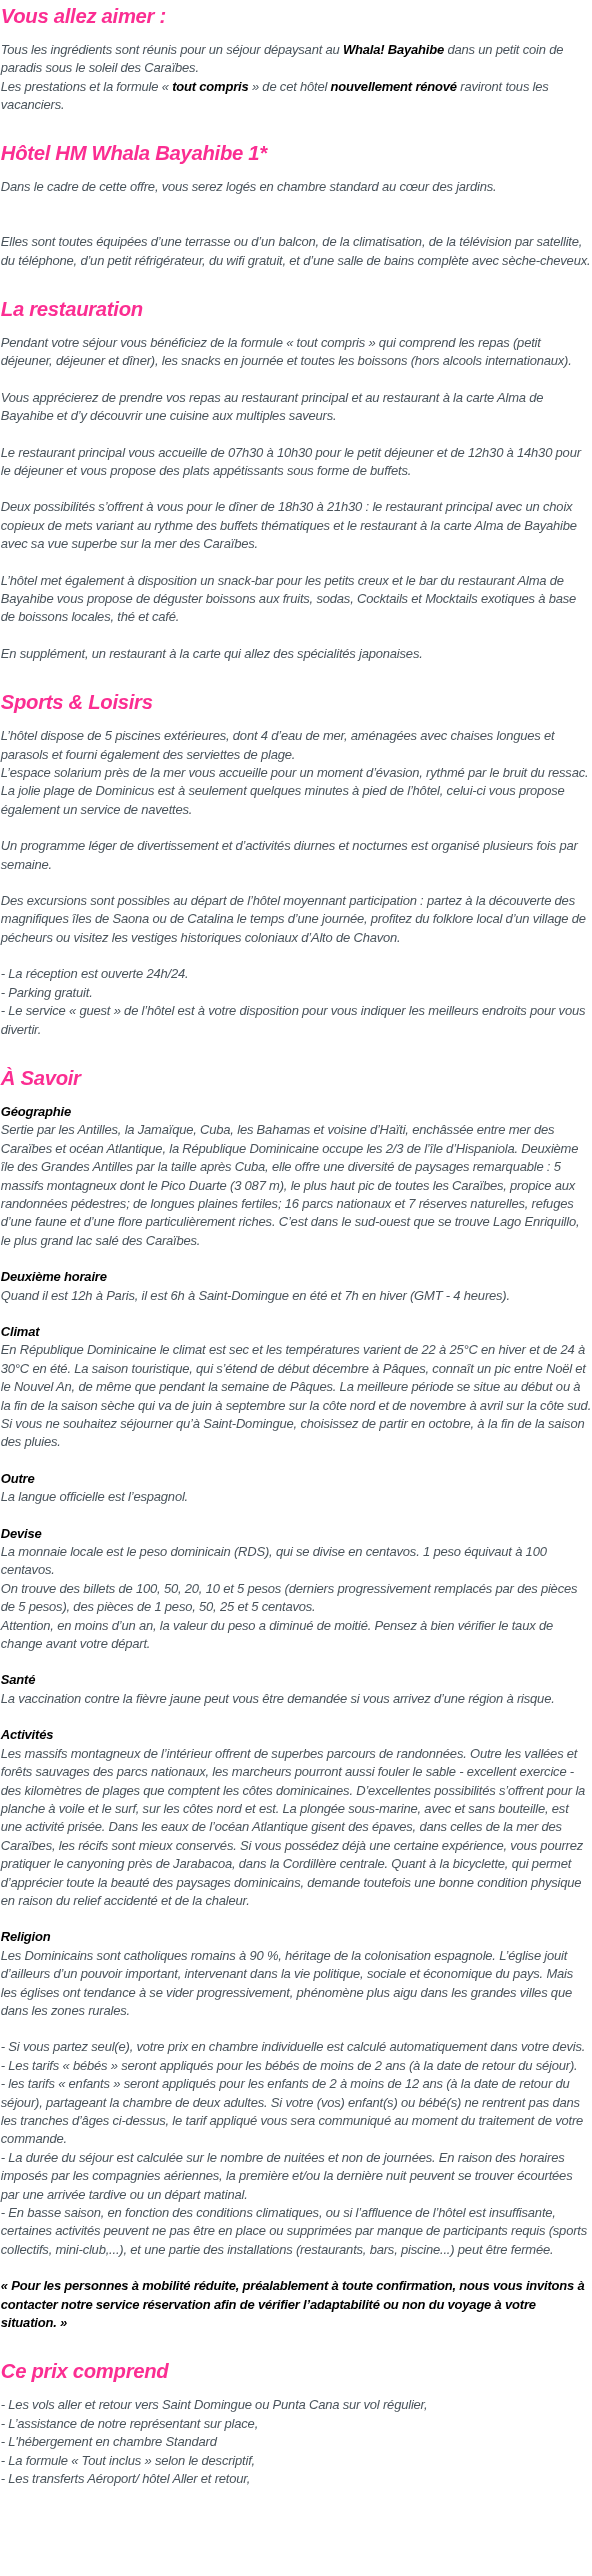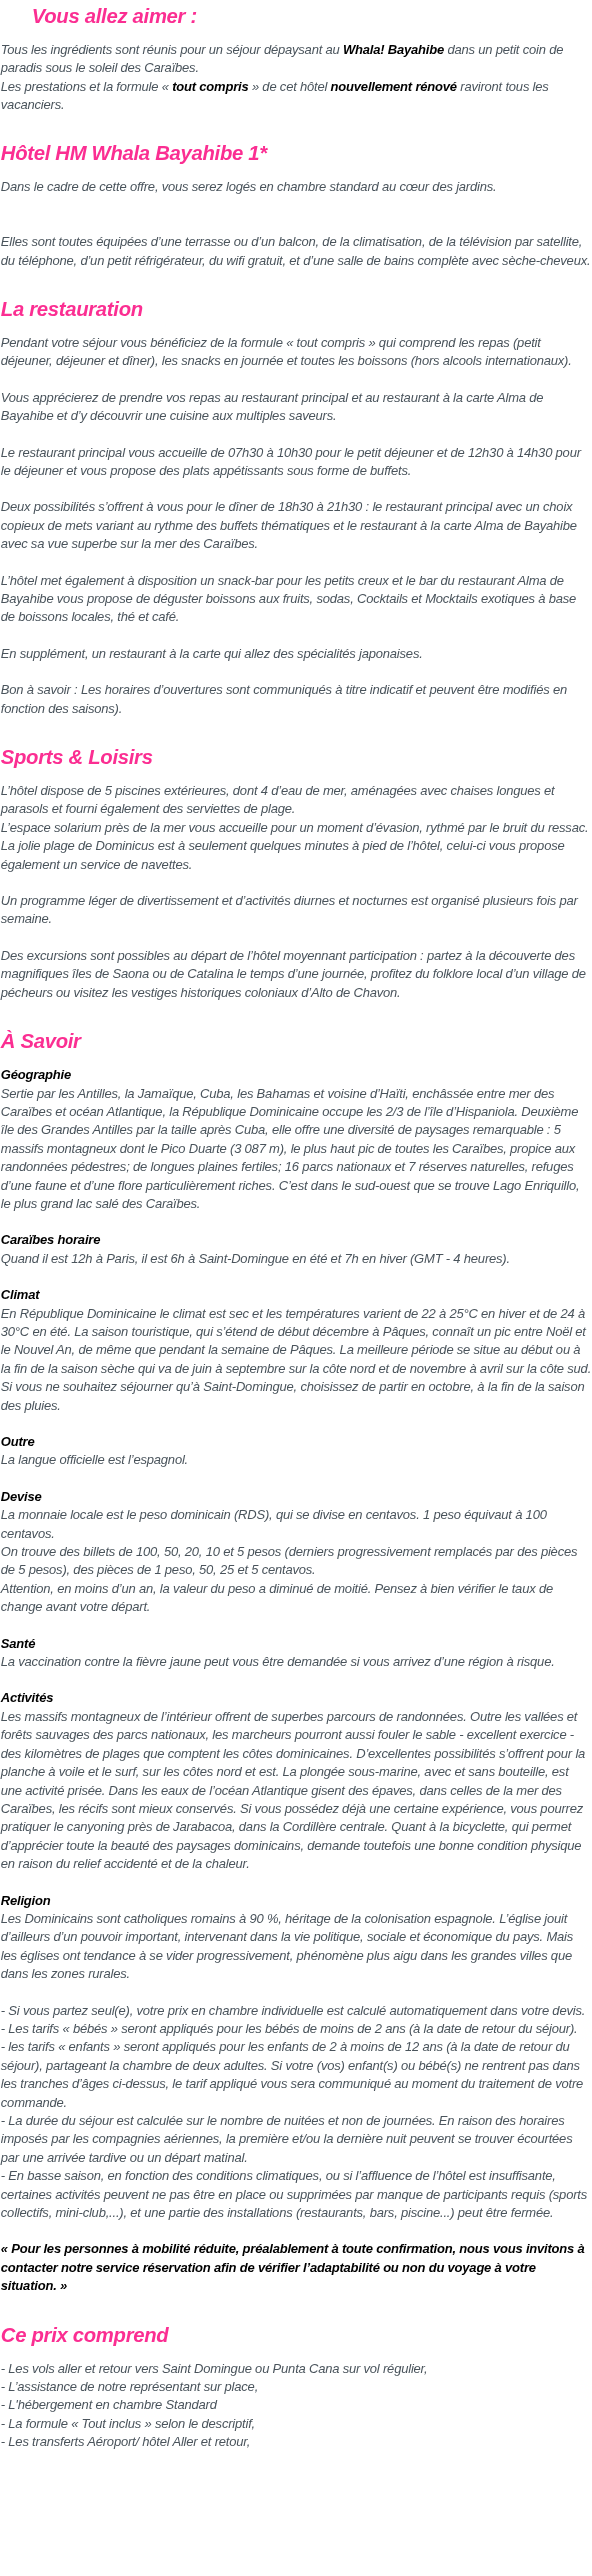--- a/index.html
+++ b/index.html
@@ -26,21 +26,20 @@
     color: var(--accent);
     font-size: 20.3px;
     line-height: 23.5px;
     font-weight: bold;
     font-style: italic;
     letter-spacing: -0.3px;
     margin: 28px 0 12.5px 0;
   }
   h1.doc-h1:first-child {
     margin-top: 1.6px;
-    padding-left: 31px;
   }
   p.doc-p {
     margin: 0 0 18px 0;
   }
   .bold {
     font-weight: bold;
     color: #000000;
   }
 </style>
 </head>
@@ -52,28 +51,28 @@
     <h1 class="doc-h1">Hôtel HM Whala Bayahibe 1*</h1>
     <p class="doc-p"><span>Dans le cadre de cette offre, vous serez logés en chambre standard au cœur des jardins.</span></p>
     <p class="doc-p"><br><span>Elles sont toutes équipées d’une terrasse ou d’un balcon, de la climatisation, de la télévision par satellite, du téléphone, d’un petit réfrigérateur, du wifi gratuit, et d’une salle de bains complète avec sèche-cheveux.</span></p>
     <h1 class="doc-h1">La restauration</h1>
     <p class="doc-p"><span>Pendant votre séjour vous bénéficiez de la formule « tout compris » qui comprend les repas (petit déjeuner, déjeuner et dîner), les snacks en journée et toutes les boissons (hors alcools internationaux).</span></p>
     <p class="doc-p"><span>Vous apprécierez de prendre vos repas au restaurant principal et au restaurant à la carte Alma de Bayahibe et d’y découvrir une cuisine aux multiples saveurs.</span></p>
     <p class="doc-p"><span>Le restaurant principal vous accueille de 07h30 à 10h30 pour le petit déjeuner et de 12h30 à 14h30 pour le déjeuner et vous propose des plats appétissants sous forme de buffets.</span></p>
     <p class="doc-p"><span>Deux possibilités s’offrent à vous pour le dîner de 18h30 à 21h30 : le restaurant principal avec un choix copieux de mets variant au rythme des buffets thématiques et le restaurant à la carte Alma de Bayahibe avec sa vue superbe sur la mer des Caraïbes.</span></p>
     <p class="doc-p"><span>L’hôtel met également à disposition un snack-bar pour les petits creux et le bar du restaurant Alma de Bayahibe vous propose de déguster boissons aux fruits, sodas, Cocktails et Mocktails exotiques à base de boissons locales, thé et café.</span></p>
     <p class="doc-p"><span>En supplément, un restaurant à la carte qui allez des spécialités japonaises.</span></p>
-    <p class="doc-p"><span>Bon à savoir : Les horaires d’ouvertures sont communiqués à titre indicatif et peuvent être modifiés en fonction des saisons).</span></p>
     <h1 class="doc-h1">Sports &amp; Loisirs</h1>
     <p class="doc-p"><span>L’hôtel dispose de 5 piscines extérieures, dont 4 d’eau de mer, aménagées avec chaises longues et parasols et fourni également des serviettes de plage.</span><br><span>L’espace solarium près de la mer vous accueille pour un moment d’évasion, rythmé par le bruit du ressac.</span><br><span>La jolie plage de Dominicus est à seulement quelques minutes à pied de l’hôtel, celui-ci vous propose également un service de navettes.</span></p>
     <p class="doc-p"><span>Un programme léger de divertissement et d’activités diurnes et nocturnes est organisé plusieurs fois par semaine.</span></p>
     <p class="doc-p"><span>Des excursions sont possibles au départ de l’hôtel moyennant participation : partez à la découverte des magnifiques îles de Saona ou de Catalina le temps d’une journée, profitez du folklore local d’un village de pécheurs ou visitez les vestiges historiques coloniaux d’Alto de Chavon.</span></p>
+    <p class="doc-p"><span>- La réception est ouverte 24h/24.</span><br><span>- Parking gratuit.</span><br><span>- Le service « guest » de l’hôtel est à votre disposition pour vous indiquer les meilleurs endroits pour vous divertir.</span></p>
     <h1 class="doc-h1">À Savoir</h1>
     <p class="doc-p"><span class="bold">Géographie</span><br><span>Sertie par les Antilles, la Jamaïque, Cuba, les Bahamas et voisine d’Haïti, enchâssée entre mer des Caraïbes et océan Atlantique, la République Dominicaine occupe les 2/3 de l’île d’Hispaniola. Deuxième île des Grandes Antilles par la taille après Cuba, elle offre une diversité de paysages remarquable : 5 massifs montagneux dont le Pico Duarte (3 087 m), le plus haut pic de toutes les Caraïbes, propice aux randonnées pédestres; de longues plaines fertiles; 16 parcs nationaux et 7 réserves naturelles, refuges d’une faune et d’une flore particulièrement riches. C’est dans le sud-ouest que se trouve Lago Enriquillo, le plus grand lac salé des Caraïbes.</span></p>
-    <p class="doc-p"><span class="bold">Caraïbes horaire</span><br><span>Quand il est 12h à Paris, il est 6h à Saint-Domingue en été et 7h en hiver (GMT - 4 heures).</span></p>
+    <p class="doc-p"><span class="bold">Deuxième horaire</span><br><span>Quand il est 12h à Paris, il est 6h à Saint-Domingue en été et 7h en hiver (GMT - 4 heures).</span></p>
     <p class="doc-p"><span class="bold">Climat</span><br><span>En République Dominicaine le climat est sec et les températures varient de 22 à 25°C en hiver et de 24 à 30°C en été. La saison touristique, qui s’étend de début décembre à Pâques, connaît un pic entre Noël et le Nouvel An, de même que pendant la semaine de Pâques. La meilleure période se situe au début ou à la fin de la saison sèche qui va de juin à septembre sur la côte nord et de novembre à avril sur la côte sud. Si vous ne souhaitez séjourner qu’à Saint-Domingue, choisissez de partir en octobre, à la fin de la saison des pluies.</span></p>
     <p class="doc-p"><span class="bold">Outre</span><br><span>La langue officielle est l’espagnol.</span></p>
     <p class="doc-p"><span class="bold">Devise</span><br><span>La monnaie locale est le peso dominicain (RDS), qui se divise en centavos. 1 peso équivaut à 100 centavos.</span><br><span>On trouve des billets de 100, 50, 20, 10 et 5 pesos (derniers progressivement remplacés par des pièces de 5 pesos), des pièces de 1 peso, 50, 25 et 5 centavos.</span><br><span>Attention, en moins d’un an, la valeur du peso a diminué de moitié. Pensez à bien vérifier le taux de change avant votre départ.</span></p>
     <p class="doc-p"><span class="bold">Santé</span><br><span>La vaccination contre la fièvre jaune peut vous être demandée si vous arrivez d’une région à risque.</span></p>
     <p class="doc-p"><span class="bold">Activités</span><br><span>Les massifs montagneux de l’intérieur offrent de superbes parcours de randonnées. Outre les vallées et forêts sauvages des parcs nationaux, les marcheurs pourront aussi fouler le sable - excellent exercice - des kilomètres de plages que comptent les côtes dominicaines. D’excellentes possibilités s’offrent pour la planche à voile et le surf, sur les côtes nord et est. La plongée sous-marine, avec et sans bouteille, est une activité prisée. Dans les eaux de l’océan Atlantique gisent des épaves, dans celles de la mer des Caraïbes, les récifs sont mieux conservés. Si vous possédez déjà une certaine expérience, vous pourrez pratiquer le canyoning près de Jarabacoa, dans la Cordillère centrale. Quant à la bicyclette, qui permet d’apprécier toute la beauté des paysages dominicains, demande toutefois une bonne condition physique en raison du relief accidenté et de la chaleur.</span></p>
     <p class="doc-p"><span class="bold">Religion</span><br><span>Les Dominicains sont catholiques romains à 90 %, héritage de la colonisation espagnole. L’église jouit d’ailleurs d’un pouvoir important, intervenant dans la vie politique, sociale et économique du pays. Mais les églises ont tendance à se vider progressivement, phénomène plus aigu dans les grandes villes que dans les zones rurales.</span></p>
     <p class="doc-p"><span>- Si vous partez seul(e), votre prix en chambre individuelle est calculé automatiquement dans votre devis.</span><br><span>- Les tarifs « bébés » seront appliqués pour les bébés de moins de 2 ans (à la date de retour du séjour).</span><br><span>- les tarifs « enfants » seront appliqués pour les enfants de 2 à moins de 12 ans (à la date de retour du séjour), partageant la chambre de deux adultes. Si votre (vos) enfant(s) ou bébé(s) ne rentrent pas dans les tranches d’âges ci-dessus, le tarif appliqué vous sera communiqué au moment du traitement de votre commande.</span><br><span>- La durée du séjour est calculée sur le nombre de nuitées et non de journées. En raison des horaires imposés par les compagnies aériennes, la première et/ou la dernière nuit peuvent se trouver écourtées par une arrivée tardive ou un départ matinal.</span><br><span>- En basse saison, en fonction des conditions climatiques, ou si l’affluence de l’hôtel est insuffisante, certaines activités peuvent ne pas être en place ou supprimées par manque de participants requis (sports collectifs, mini-club,...), et une partie des installations (restaurants, bars, piscine...) peut être fermée.</span></p>
     <p class="doc-p"><span class="bold">« Pour les personnes à mobilité réduite, préalablement à toute confirmation, nous vous invitons à contacter notre service réservation afin de vérifier l’adaptabilité ou non du voyage à votre situation. »</span></p>
     <h1 class="doc-h1">Ce prix comprend</h1>
     <p class="doc-p"><span>- Les vols aller et retour vers Saint Domingue ou Punta Cana sur vol régulier,</span><br><span>- L’assistance de notre représentant sur place,</span><br><span>- L'hébergement en chambre Standard</span><br><span>- La formule « Tout inclus » selon le descriptif,</span><br><span>- Les transferts Aéroport/ hôtel Aller et retour,</span><br><br></p>

